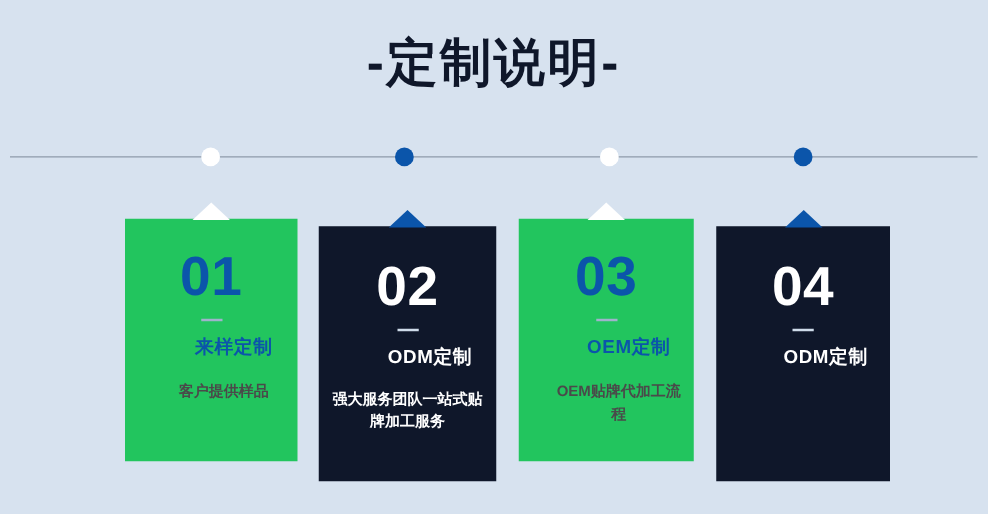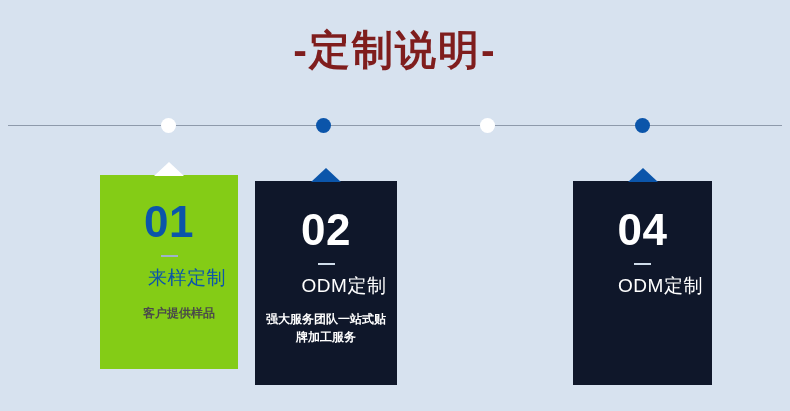--- a/index.html
+++ b/index.html
@@ -24,21 +24,21 @@
   
   .page-title {
     position: absolute;
     left: 0;
     top: 24px;
     width: 790px;
     text-align: center;
     font-size: 41px;
     font-weight: bold;
     letter-spacing: 2px;
-    color: #7f1d1d;
+    color: #0f172a;
     line-height: 52px;
     white-space: nowrap;
   }
 
   
   .rail {
     position: absolute;
     left: 8px;
     top: 125px;
     width: 774px;
@@ -65,21 +65,21 @@
     position: absolute;
     left: 50%;
     transform: translateX(-50%);
     top: -13px;
     width: 0;
     height: 0;
     border-left: 15px solid transparent;
     border-right: 15px solid transparent;
   }
   .card.light {
-    background: #84cc16;
+    background: #22c55e;
   }
   .card.light .notch { border-bottom: 14px solid #ffffff; }
   .card.dark {
     background: #0f172a;
   }
   .card.dark .notch { border-bottom: 14px solid #0b55aa; }
 
   .card-num {
     font-size: 44px;
     font-weight: bold;
@@ -91,22 +91,22 @@
 
   .card-divider {
     width: 17px;
     height: 2px;
     margin: 10px auto 9px auto;
   }
   .card.light .card-divider { background: #9fb3cb; }
   .card.dark  .card-divider { background: #cfdcea; }
 
   .card-title {
-    font-size: 19px;
-    font-weight: normal;
+    font-size: 15px;
+    font-weight: bold;
     line-height: 24px;
     letter-spacing: 0.5px;
     margin-left: 36px;
   }
   .card.light .card-title { color: #0b55aa; }
   .card.dark  .card-title { color: #ffffff; }
 
   .card-desc {
     font-size: 12px;
     font-weight: bold;
@@ -140,20 +140,27 @@
   </div>
 
   <div class="card dark" style="left:255px; top:181px; width:142px; height:204px; padding-top:26px;">
     <div class="notch"></div>
     <div class="card-num">02</div>
     <div class="card-divider"></div>
     <div class="card-title">ODM定制</div>
     <div class="card-desc">强大服务团队一站式贴牌加工服务</div>
   </div>
 
+  <div class="card light" style="left:415px; top:175px; width:140px; height:194px; padding-top:24px;">
+    <div class="notch"></div>
+    <div class="card-num">03</div>
+    <div class="card-divider"></div>
+    <div class="card-title">OEM定制</div>
+    <div class="card-desc">OEM贴牌代加工流程</div>
+  </div>
 
   <div class="card dark" style="left:573px; top:181px; width:139px; height:204px; padding-top:26px;">
     <div class="notch"></div>
     <div class="card-num">04</div>
     <div class="card-divider"></div>
     <div class="card-title">ODM定制</div>
   </div>
 
 </div>
 

